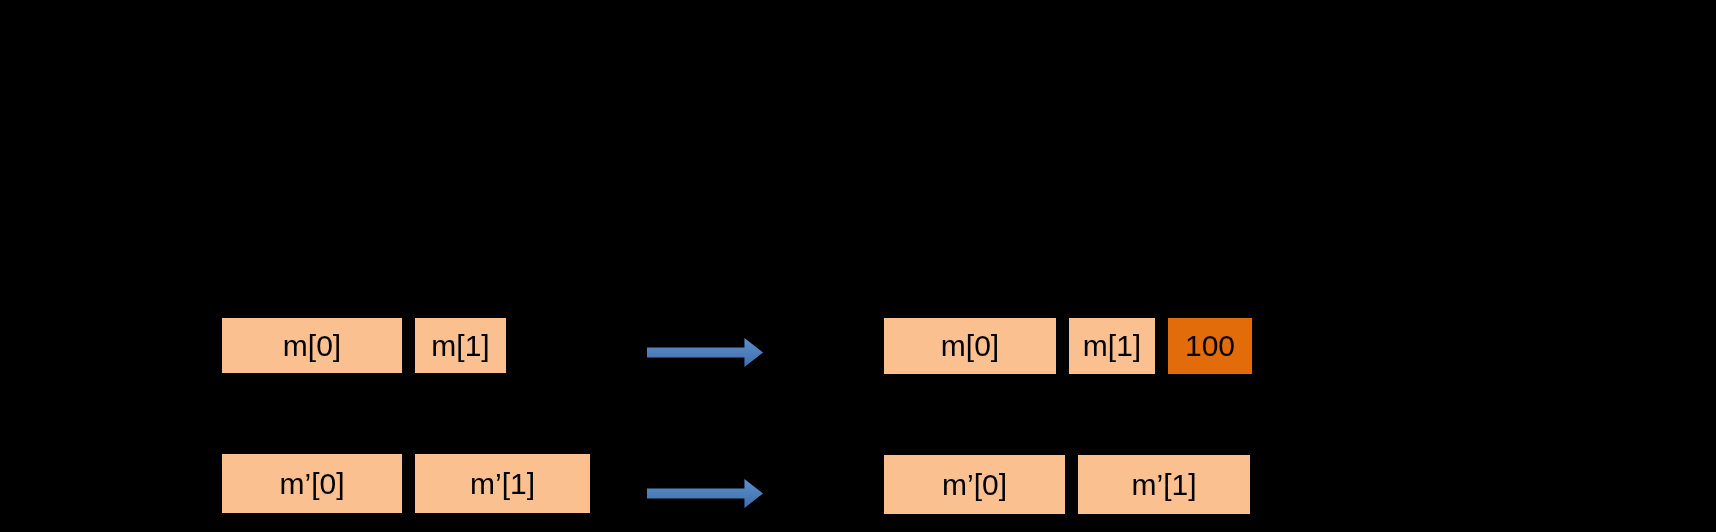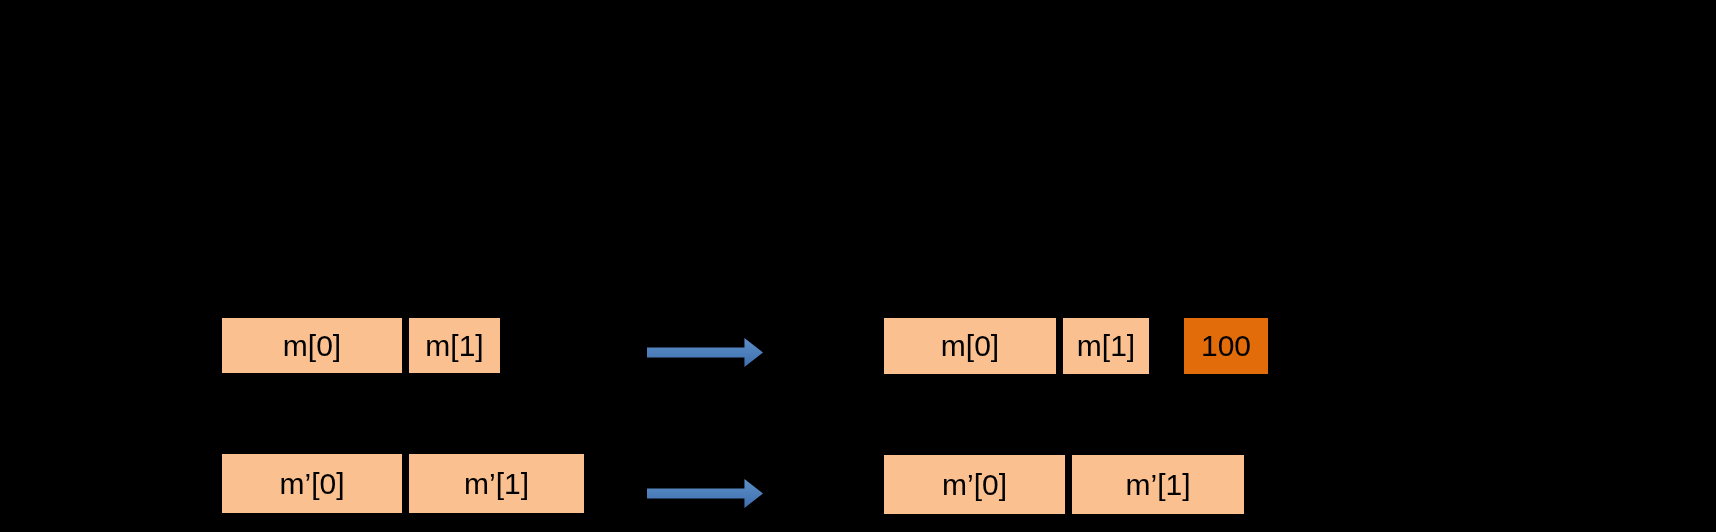--- a/index.html
+++ b/index.html
@@ -11,36 +11,35 @@
     position: relative;
     width: 1716px;
     height: 532px;
     background: #000000;
     overflow: hidden;
     font-family: "Liberation Sans", sans-serif;
   }
   .bar {
     position: absolute;
     display: flex;
-    gap: 7px;
+    gap: 13px;
     text-align: right;
   }
   .seg {
     background: #FAC090;
     color: #000000;
     display: flex;
     align-items: center;
     justify-content: center;
     font-size: 30px;
     line-height: 1;
     white-space: nowrap;
   }
   .seg.highlight {
     background: #E36C0A;
-    margin-left: 28px;
   }
   
   .g-r1-before { left: 222px; top: 318px; height: 55px; }
   .g-r1-after  { left: 884px; top: 318px; height: 56px; }
   .g-r2-before { left: 222px; top: 454px; height: 59px; }
   .g-r2-after  { left: 884px; top: 455px; height: 59px; }
   
   .w180 { width: 180px; }
   .w91  { width: 91px; }
   .w172 { width: 172px; }

